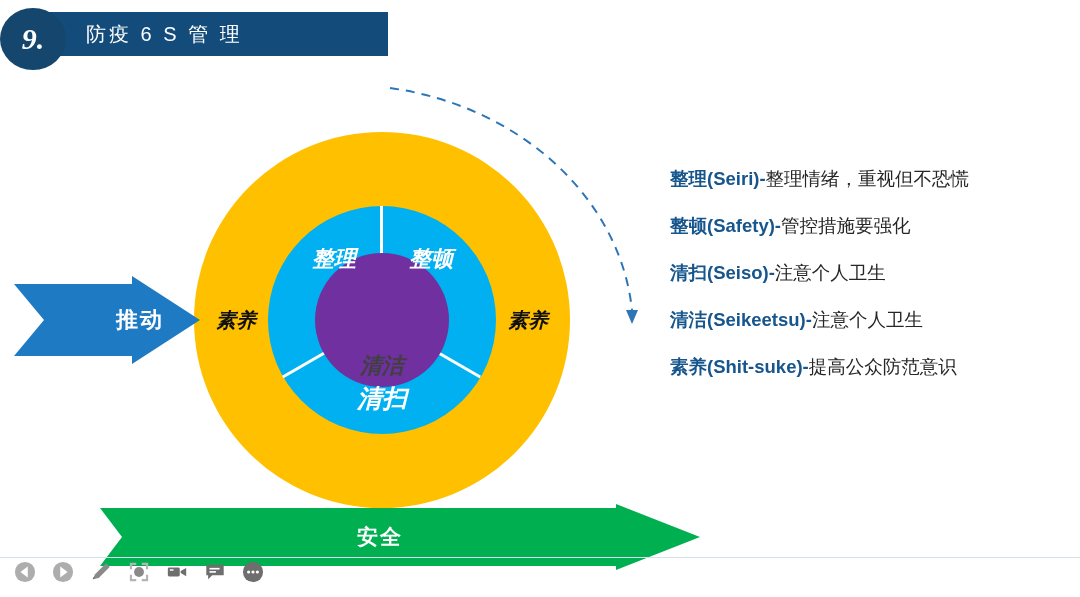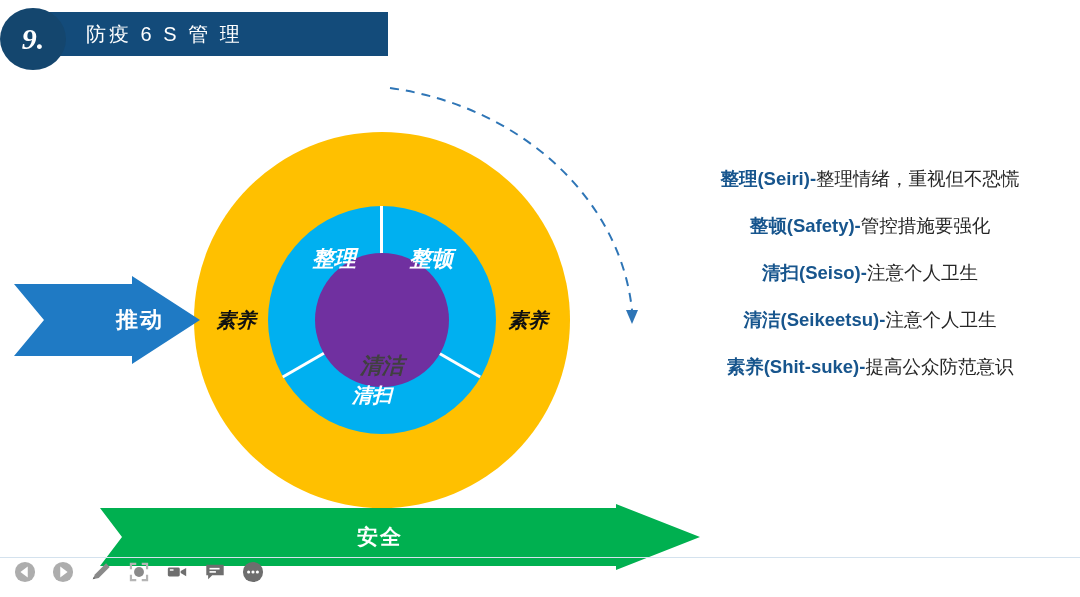--- a/index.html
+++ b/index.html
@@ -134,24 +134,24 @@
     color: #ffffff;
     font-size: 22px;
   }
   .lbl-seiton {
     left: 192px; top: 112px;
     width: 90px;
     color: #ffffff;
     font-size: 22px;
   }
   .lbl-seiso {
-    left: 133px; top: 250px;
+    left: 143px; top: 250px;
     width: 90px;
     color: #ffffff;
-    font-size: 20px;
+    font-size: 25px;
   }
   .lbl-seiketsu {
     left: 143px; top: 175px;
     width: 90px;
     color: #404040;
     font-size: 22px;
     margin-top: 44px;
   }
   .lbl-shitsuke-left {
     left: 6px; top: 175px;
@@ -225,21 +225,20 @@
     position: absolute;
     left: 670px;
     top: 168px;
     width: 400px;
   }
   .list-item {
     font-size: 18.5px;
     line-height: 22px;
     margin-bottom: 25px;
     white-space: nowrap;
-    text-align: center;
   }
   .list-item .term {
     color: #17558D;
     font-weight: bold;
   }
   .list-item .desc {
     color: #262626;
   }
 
   

